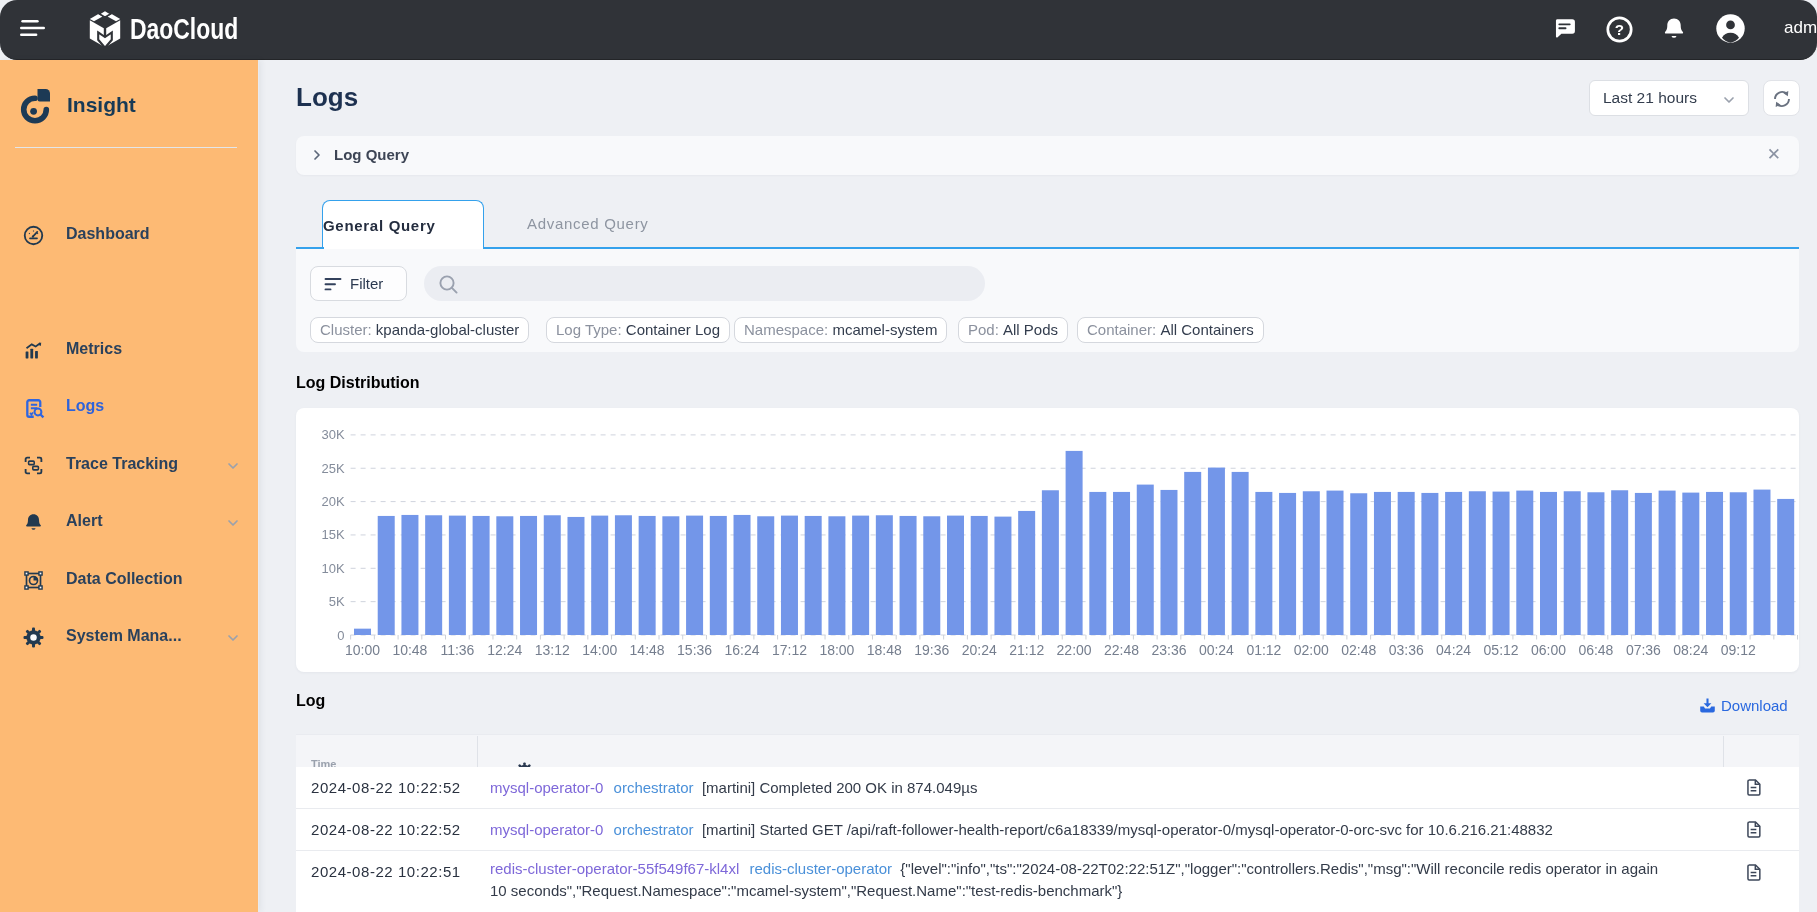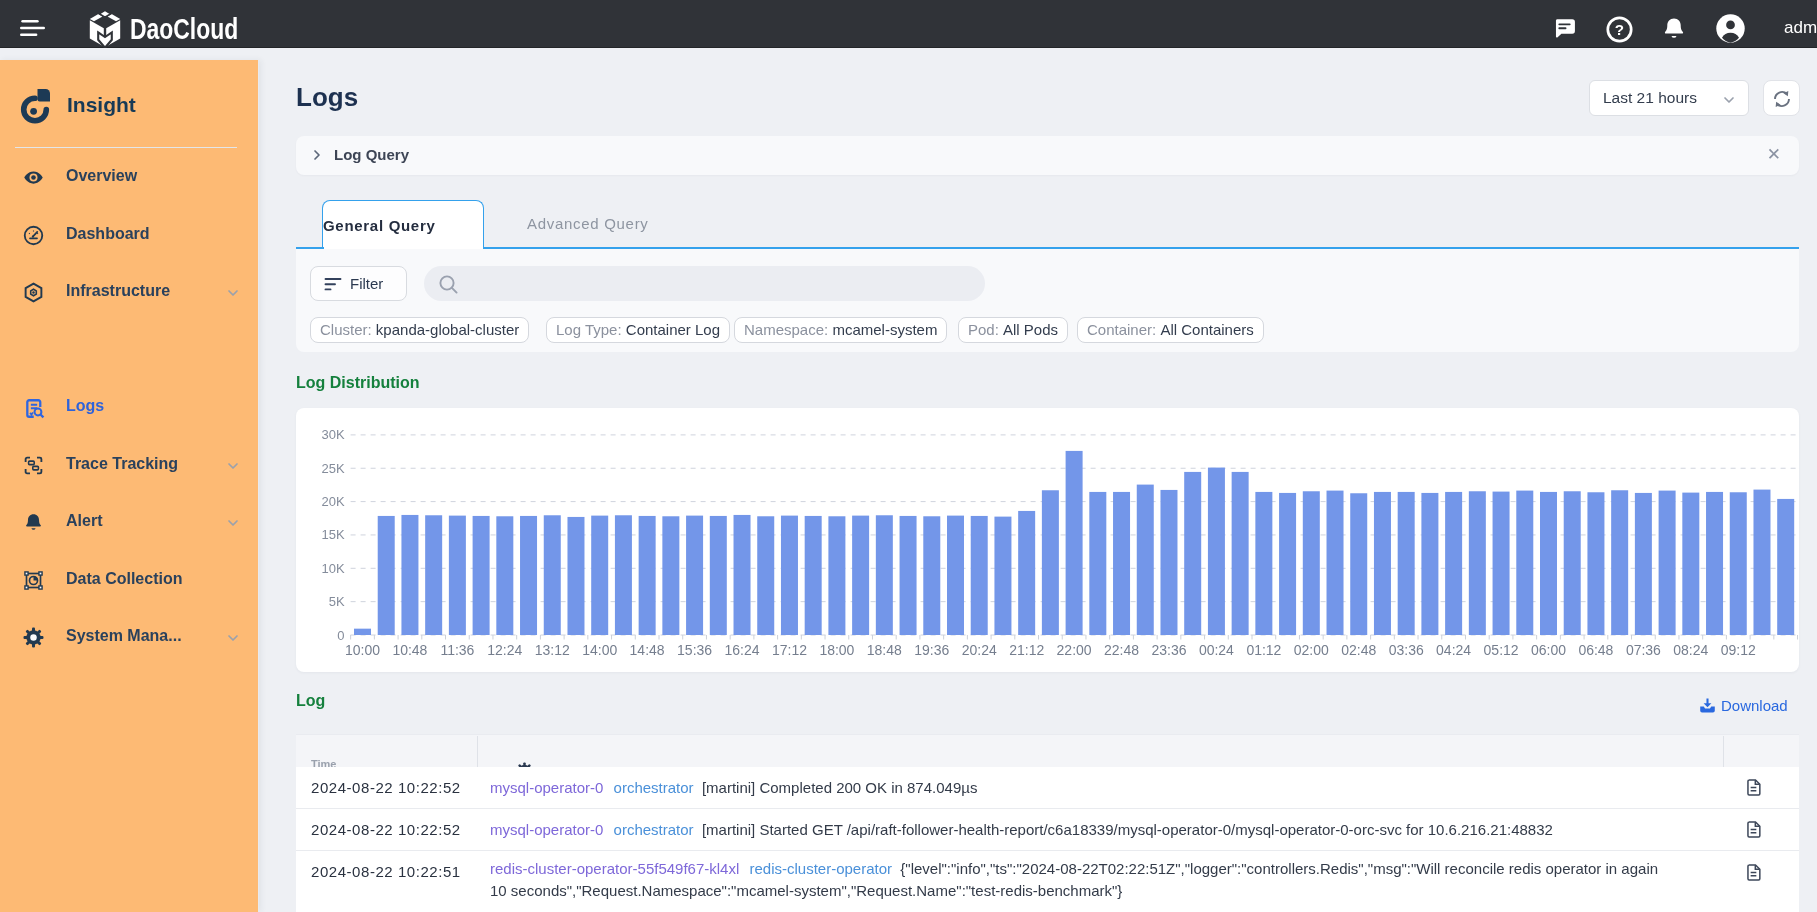--- a/index.html
+++ b/index.html
@@ -1,19 +1,19 @@
 <!DOCTYPE html>
 <html><head><meta charset="utf-8"><title>Logs</title>
 <style>
 * { margin:0; padding:0; box-sizing:border-box; }
 html,body { width:1817px; height:912px; overflow:hidden; }
 body { font-family:"Liberation Sans",sans-serif; background:#eef0f4; position:relative; }
 .abs { position:absolute; }
 
-#topbar { position:absolute; left:0; top:0; width:1817px; height:48px; background:#303338; border-bottom:1px solid #232528; }
+#topbar { position:absolute; left:0; top:0; width:1817px; height:60px; background:#303338; border-bottom:1px solid #232528;border-radius:17px; }
 #brand { position:absolute; left:130px; top:13px; color:#fff; font-size:29px; font-weight:bold; transform:scaleX(0.79); transform-origin:left center; }
 #admin { position:absolute; left:1756px; top:18px; color:#fff; font-size:17px;margin-left:28px; }
 
 #sidebar { position:absolute; left:0; top:60px; width:259px; height:852px; background:#fdba74; border-right:1px solid #e8eaee; box-shadow:2px 0 6px rgba(40,50,70,0.07); }
 #inshead { position:absolute; left:20px; top:28px; }
 #instxt { position:absolute; left:67px; top:33px; font-size:21px; font-weight:bold; color:#173a56; }
 #insdiv { position:absolute; left:15px; top:87px; width:222px; height:1px; background:#e3e6ea; }
 .mrow { position:absolute; left:0; width:259px; height:28px; }
 .mic { position:absolute; left:23px; top:3px; }
 .mlabel { position:absolute; left:66px; top:3px; font-size:16px; font-weight:600; }
@@ -40,21 +40,21 @@
 #fcard { position:absolute; left:296px; top:249px; width:1503px; height:103px; background:#f8f9fb; border-radius:0 0 8px 8px; }
 #fbtn { position:absolute; left:14px; top:17px; width:97px; height:35px; background:#fdfdfe; border:1px solid #d8dbe0; border-radius:8px; }
 #fbtn svg { position:absolute; left:13px; top:10px; }
 #fbtn span { position:absolute; left:39px; top:8px; font-size:15px; color:#2b3950; }
 #fsearch { position:absolute; left:128px; top:17px; width:561px; height:35px; background:#ebedf2; border-radius:17.5px; }
 #fsearch svg { position:absolute; left:14px; top:8px; }
 .chip { position:absolute; top:68px; height:26px; background:#fff; border:1px solid #d5d8de; border-radius:8px; font-size:15px; line-height:24px; padding:0 9px; white-space:nowrap; }
 .chip .cl { color:#8b919e; }
 .chip .cv { color:#333d4e; }
 
-.h2 { position:absolute; left:296px; font-size:16px; font-weight:bold; color:#15803d; }
+.h2 { position:absolute; left:296px; font-size:16px; font-weight:bold; color:#000000; }
 #chartcard { position:absolute; left:296px; top:408px; width:1503px; height:264px; background:#fff; border-radius:8px; box-shadow:0 1px 3px rgba(40,50,70,0.05); }
 #chartcard svg { font-family:"Liberation Sans",sans-serif; }
 
 #dl { position:absolute; left:1698px; top:692px; font-size:15px; color:#2968df; }
 #dl svg { position:relative; top:4px; margin-right:4px; }
 
 #table { position:absolute; left:296px; top:734px; width:1503px; height:178px; background:#fff; overflow:hidden; }
 .thead { position:absolute; left:0; top:0; width:1503px; height:33px; background:#f4f5f8; border-top:1px solid #e9ebf0; }
 .th { position:absolute; top:23px; font-size:11px; font-weight:bold; color:#9aa1ad; }
 .vline { position:absolute; top:1px; width:1px; height:31px; background:#dfe2e8; }
@@ -108,47 +108,39 @@
 </div>
 
 <div id="sidebar">
   <div id="inshead"><svg width="31" height="37" viewBox="0 0 31 37">
 <path d="M15 10.2 A 11.3 11.3 0 1 0 26.3 21.5" fill="none" stroke="#1d3a55" stroke-width="5.6" stroke-linecap="round"></path>
 <path d="M17.5 1h8.2a4.3 4.3 0 0 1 4.3 4.3v8.2H19.5a2 2 0 0 1-2-2z" fill="#1d3a55"></path>
 <circle cx="13.6" cy="23.3" r="3.4" fill="#1d3a55"></circle>
 </svg></div>
   <div id="instxt">Insight</div>
   <div id="insdiv"></div>
-  <div class="mrow" style="top:104px">
-      <span class="mic"><svg width="21" height="21" viewBox="0 0 24 24">
-          <path d="M12 5C5.5 5 1.7 11.3 1.6 11.6a.9.9 0 0 0 0 .8C1.7 12.7 5.5 19 12 19s10.3-6.3 10.4-6.6a.9.9 0 0 0 0-.8C22.3 11.3 18.5 5 12 5zm0 11.6a4.6 4.6 0 1 1 0-9.2 4.6 4.6 0 0 1 0 9.2z" fill="#21394f"></path>
-          <circle cx="12" cy="12" r="2.6" fill="#21394f"></circle>
-        </svg></span>
-      <span class="mlabel" style="color:#2a415c">Overview</span>
-    </div>
 <div class="mrow" style="top:162px">
       <span class="mic"><svg width="21" height="21" viewBox="0 0 24 24">
           <circle cx="12" cy="12" r="10" fill="none" stroke="#21394f" stroke-width="2.1"></circle>
           <path d="M8 15.2h8" stroke="#21394f" stroke-width="2" stroke-linecap="round"></path>
           <path d="M11.5 13 16.3 7.8" stroke="#21394f" stroke-width="2" stroke-linecap="round"></path>
           <circle cx="11.3" cy="13.2" r="1.3" fill="#21394f"></circle>
           <path d="M6.8 9.4l1 .6M12 6.2v1.1M17.2 9.4l-1 .6" stroke="#21394f" stroke-width="1.3"></path>
         </svg></span>
       <span class="mlabel" style="color:#2a415c">Dashboard</span>
     </div>
-<div class="mrow" style="top:219px">
-      <span class="mic"><svg width="21" height="21" viewBox="0 0 24 24">
-          <path d="M12 1.8 21 7v10l-9 5.2L3 17V7z" fill="none" stroke="#21394f" stroke-width="2.2"></path>
-          <path d="M12 8.3l3.2 1.85v3.7L12 15.7l-3.2-1.85v-3.7z" fill="none" stroke="#21394f" stroke-width="1.8"></path>
-          <circle cx="12" cy="12" r="1.4" fill="#21394f"></circle>
-        </svg></span>
-      <span class="mlabel" style="color:#2a415c">Infrastructure</span>
-      <span class="mchev"><svg width="14" height="14" viewBox="0 0 14 14">
-          <path d="M3 5l4 4 4-4" fill="none" stroke="#9aa1ad" stroke-width="1.7" stroke-linecap="round" stroke-linejoin="round"></path>
-        </svg></span>
+<div class="mrow" style="top:277px">
+      <span class="mic"><svg width="21" height="21" viewBox="0 0 24 24">
+          <rect x="3" y="13" width="3.2" height="8" rx="0.6" fill="#21394f"></rect>
+          <rect x="8.4" y="10" width="3.2" height="11" rx="0.6" fill="#21394f"></rect>
+          <rect x="13.8" y="12.5" width="3.2" height="8.5" rx="0.6" fill="#21394f"></rect>
+          <path d="M4 9.5 10 5l4.5 2.5L20 3.5" fill="none" stroke="#21394f" stroke-width="2"></path>
+          <path d="M20.8 2.8l-0.4 4-3.6-1.8z" fill="#21394f"></path>
+        </svg></span>
+      <span class="mlabel" style="color:#2a415c">Metrics</span>
     </div>
 <div class="mrow" style="top:334px">
       <span class="mic"><svg width="23" height="23" viewBox="0 0 24 24">
           <g fill="none" stroke="#2f66e0">
             <path d="M18 10.5V5.3a1.9 1.9 0 0 0-1.9-1.9H6.4A1.9 1.9 0 0 0 4.5 5.3v13.4a1.9 1.9 0 0 0 1.9 1.9h4.8" stroke-width="2.4"></path>
             <path d="M8.2 8.2h6.6M8.2 11.8h6.6" stroke-width="2.1"></path>
             <path d="M7.4 16.6l1.5 1.9 1.4-2.4" stroke-width="1.8"></path>
             <circle cx="15.6" cy="15.6" r="3.6" stroke-width="2.1"></circle>
             <path d="M18.3 18.3l3 3" stroke-width="2.4"></path>
           </g>

